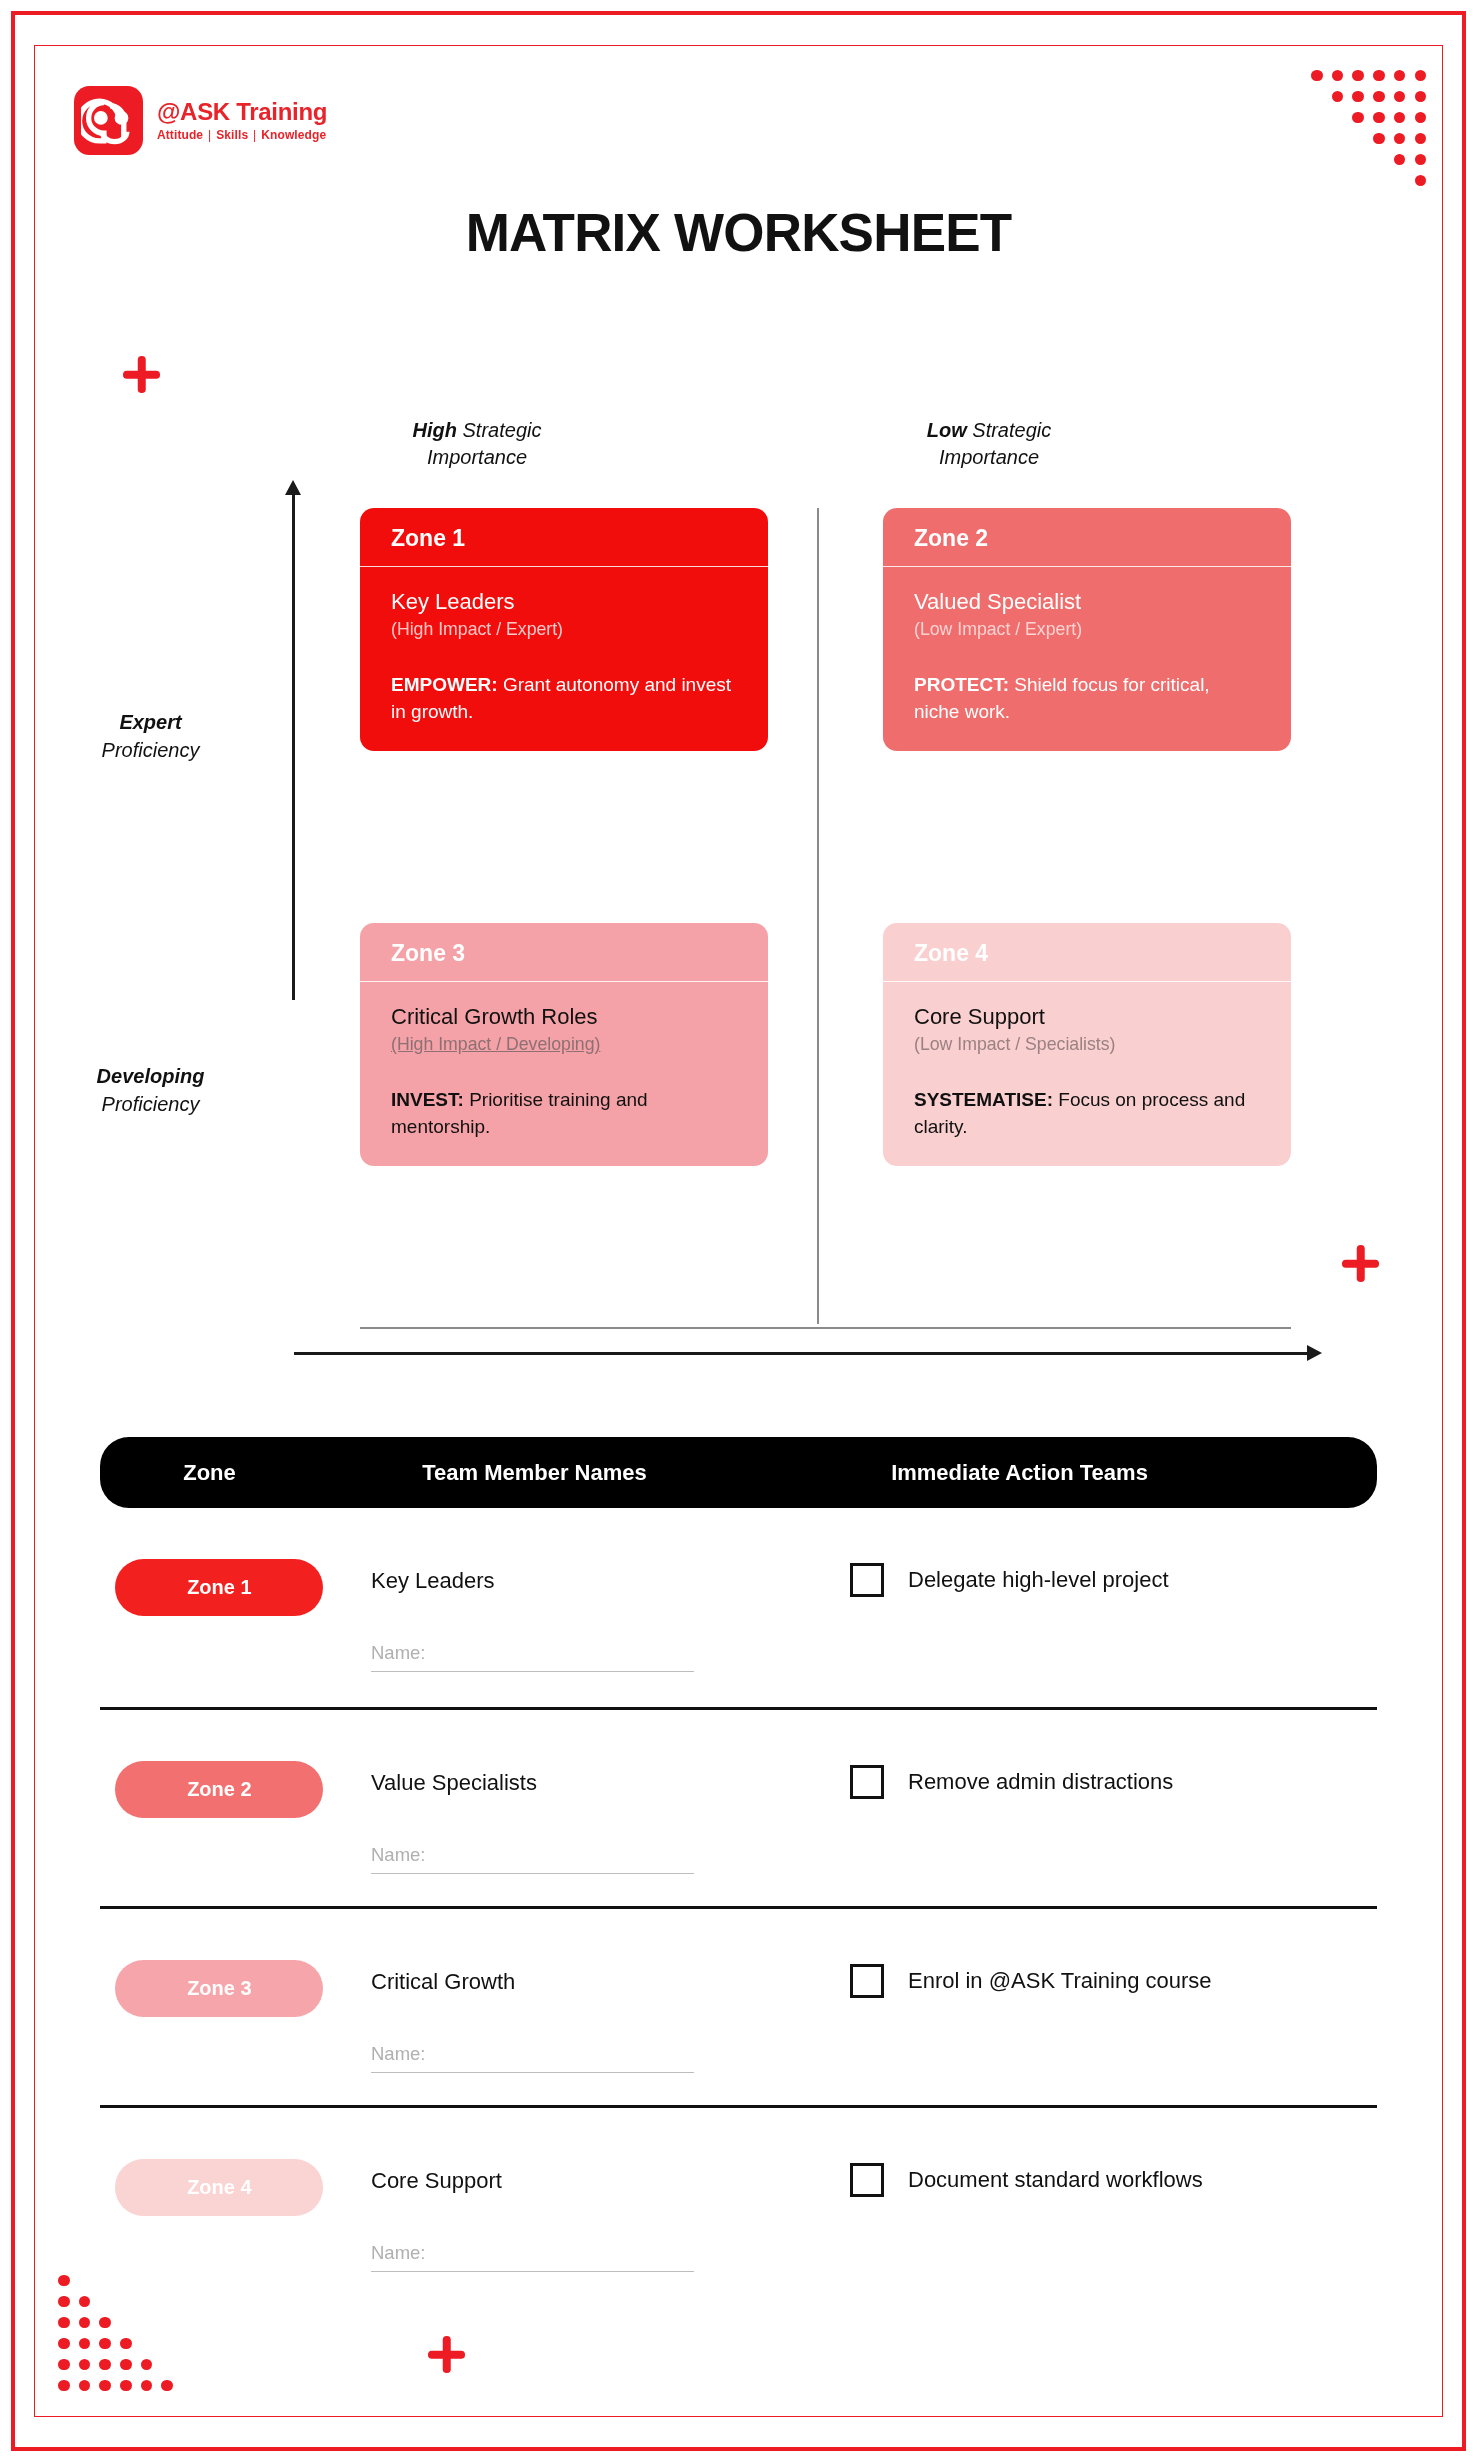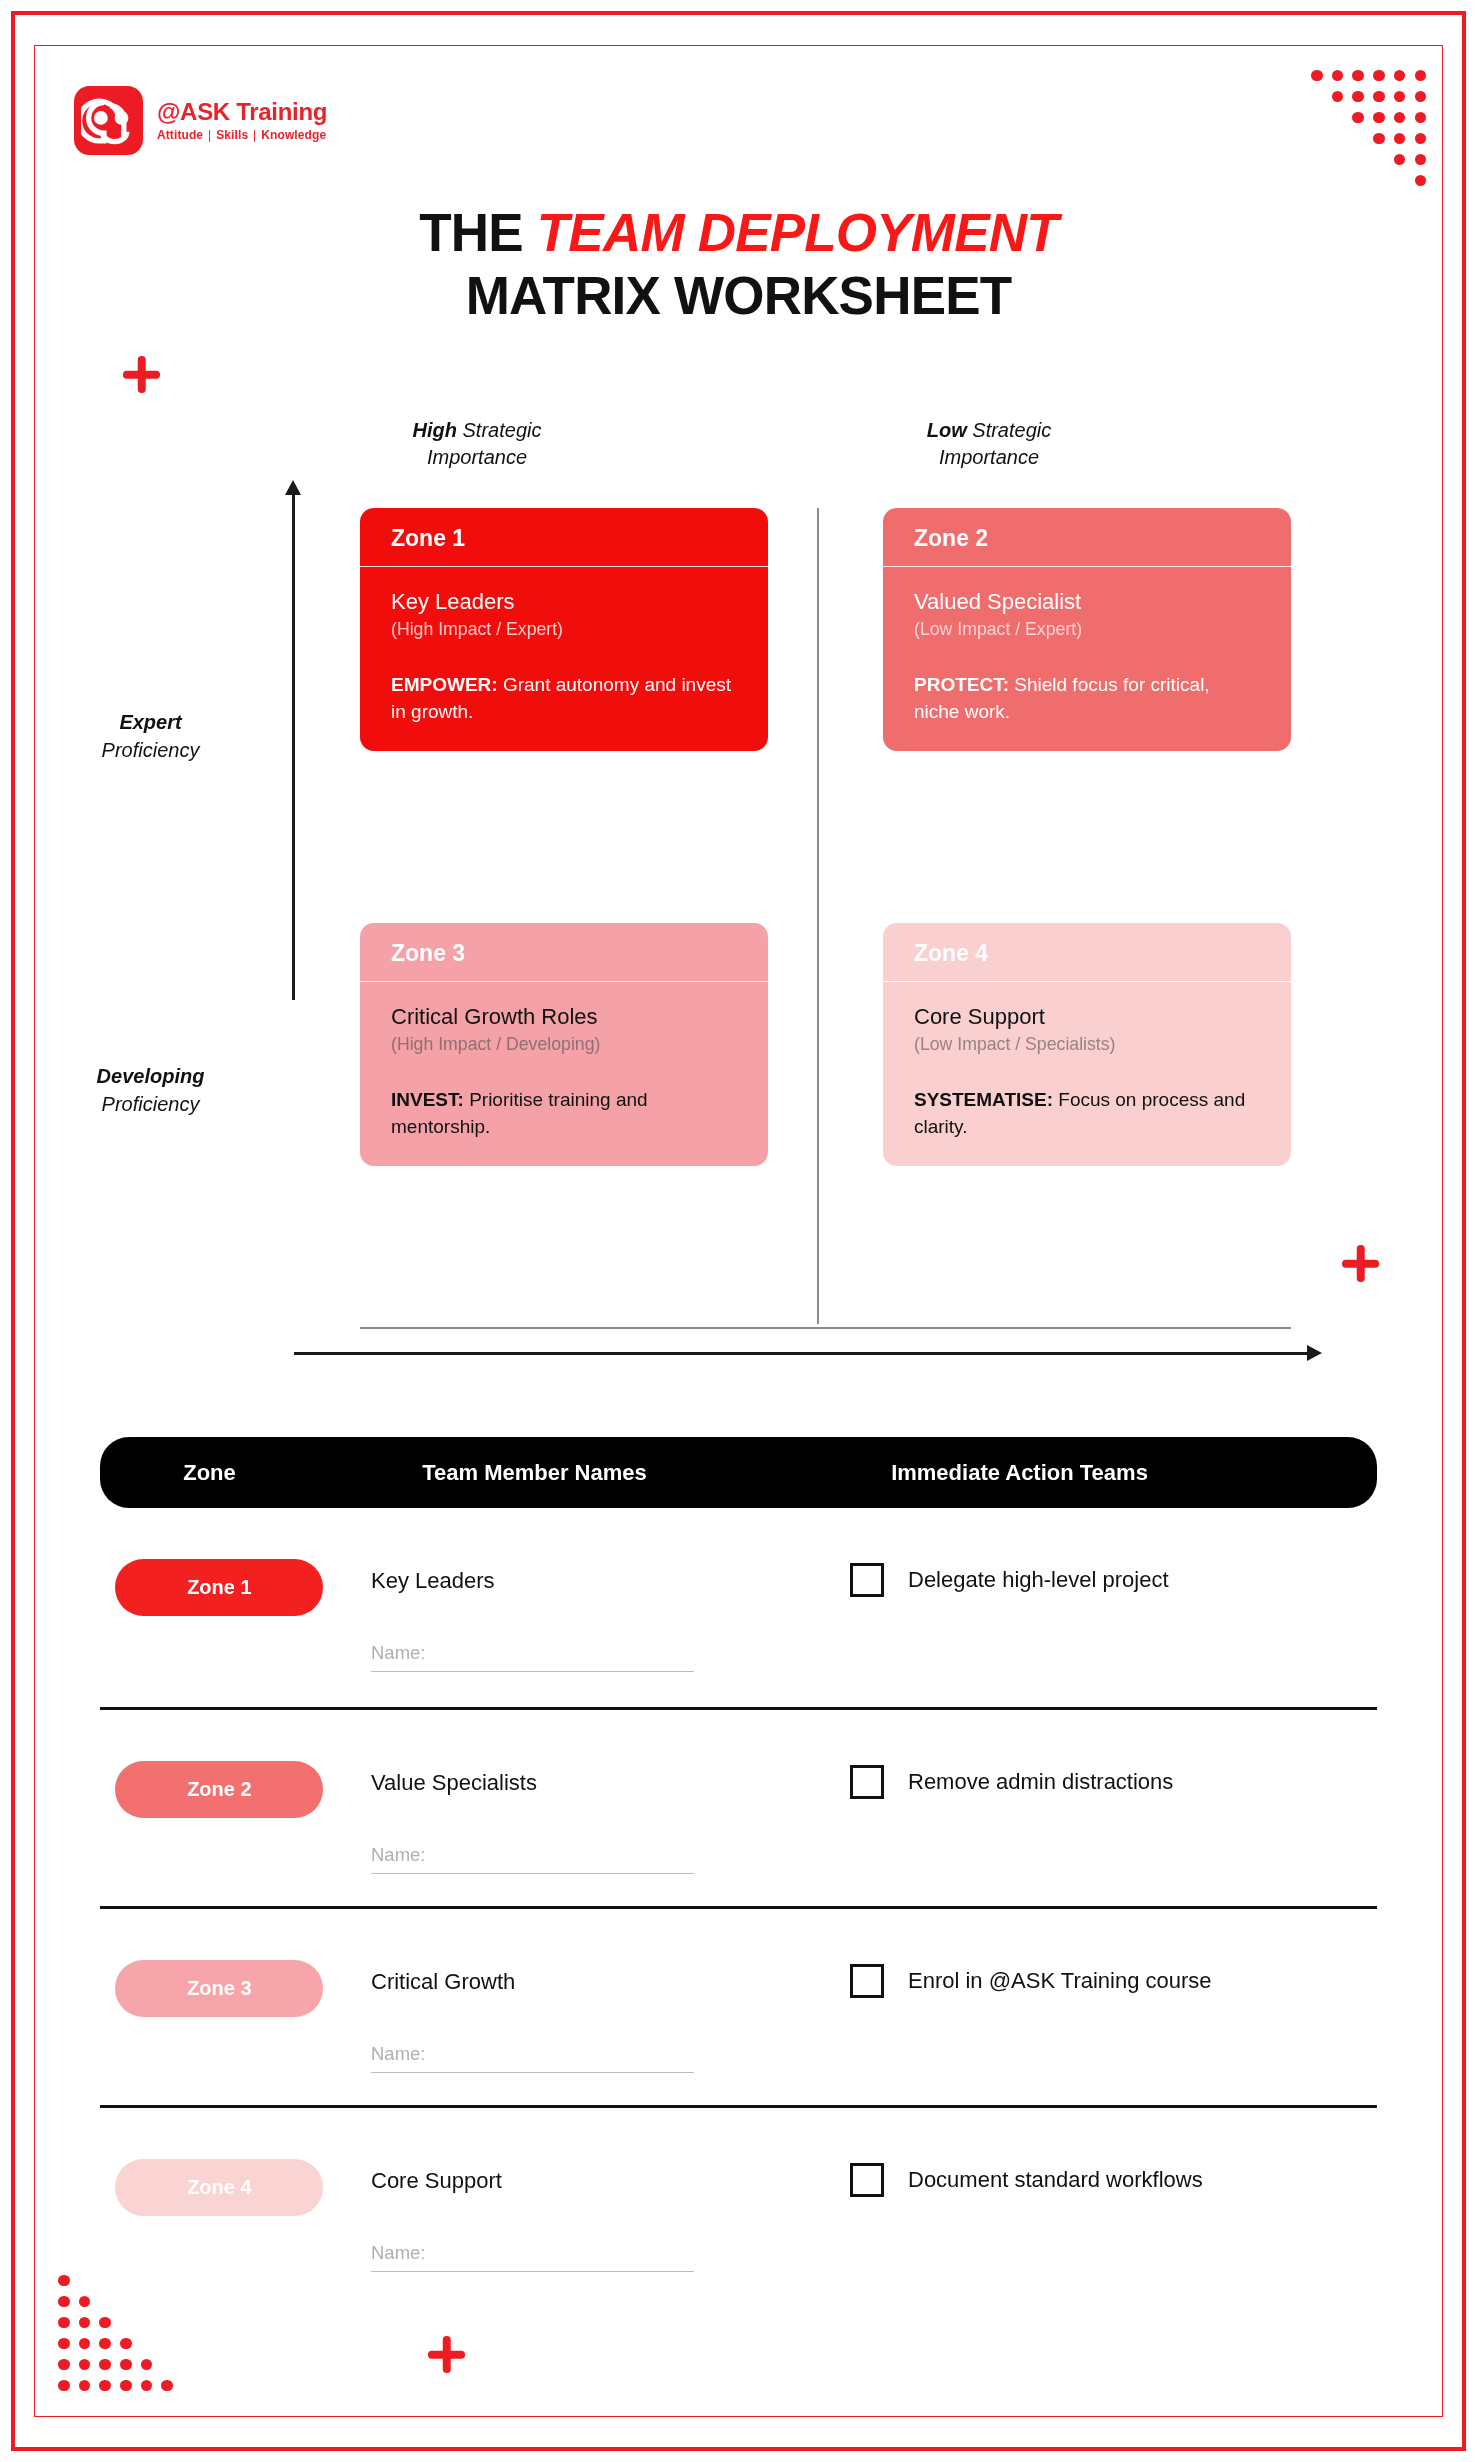--- a/index.html
+++ b/index.html
@@ -121,21 +121,21 @@
   .zone-action b{font-weight:bold;}
 
   .z1{left:360px;top:108px;background:#F20D0D;}
   .z1 .zone-role,.z1 .zone-action{color:#fff;}
   .z1 .zone-paren{color:#ffc9c9;}
   .z2{left:883px;top:108px;background:#EF6D6D;}
   .z2 .zone-role,.z2 .zone-action{color:#fff;}
   .z2 .zone-paren{color:#fbd3d3;}
   .z3{left:360px;top:523px;background:#F4A2A7;}
   .z3 .zone-role,.z3 .zone-action{color:#111;}
-  .z3 .zone-paren{color:#8d7073;}
+  .z3 .zone-paren{color:#8d7073;text-decoration:underline;}
   .z4{left:883px;top:523px;background:#F9CFCF;}
   .z4 .zone-role,.z4 .zone-action{color:#111;}
   .z4 .zone-paren{color:#9b8183;}
 
   
   .table{position:absolute;left:100px;top:1437px;width:1277px;}
   .tbl-head{
     background:#000;border-radius:29px;height:71px;
     display:flex;align-items:center;color:#fff;
   }
@@ -273,21 +273,20 @@
   <div class="plus plus-2">
       <span class="h"></span>
       <span class="v"></span>
     </div>
   <div class="plus plus-3">
       <span class="h"></span>
       <span class="v"></span>
     </div>
 
   <div class="title-block">
-    <div class="title-line"><span>THE </span><span class="t-em">TEAM DEPLOYMENT</span></div>
     <div class="title-line">MATRIX WORKSHEET</div>
   </div>
 
   <div class="matrix">
 
     <div class="axis-v"></div>
     <div class="axis-v-arrow"></div>
     <div class="axis-h"></div>
     <div class="axis-h-arrow"></div>
     <div class="divider-v"></div>

